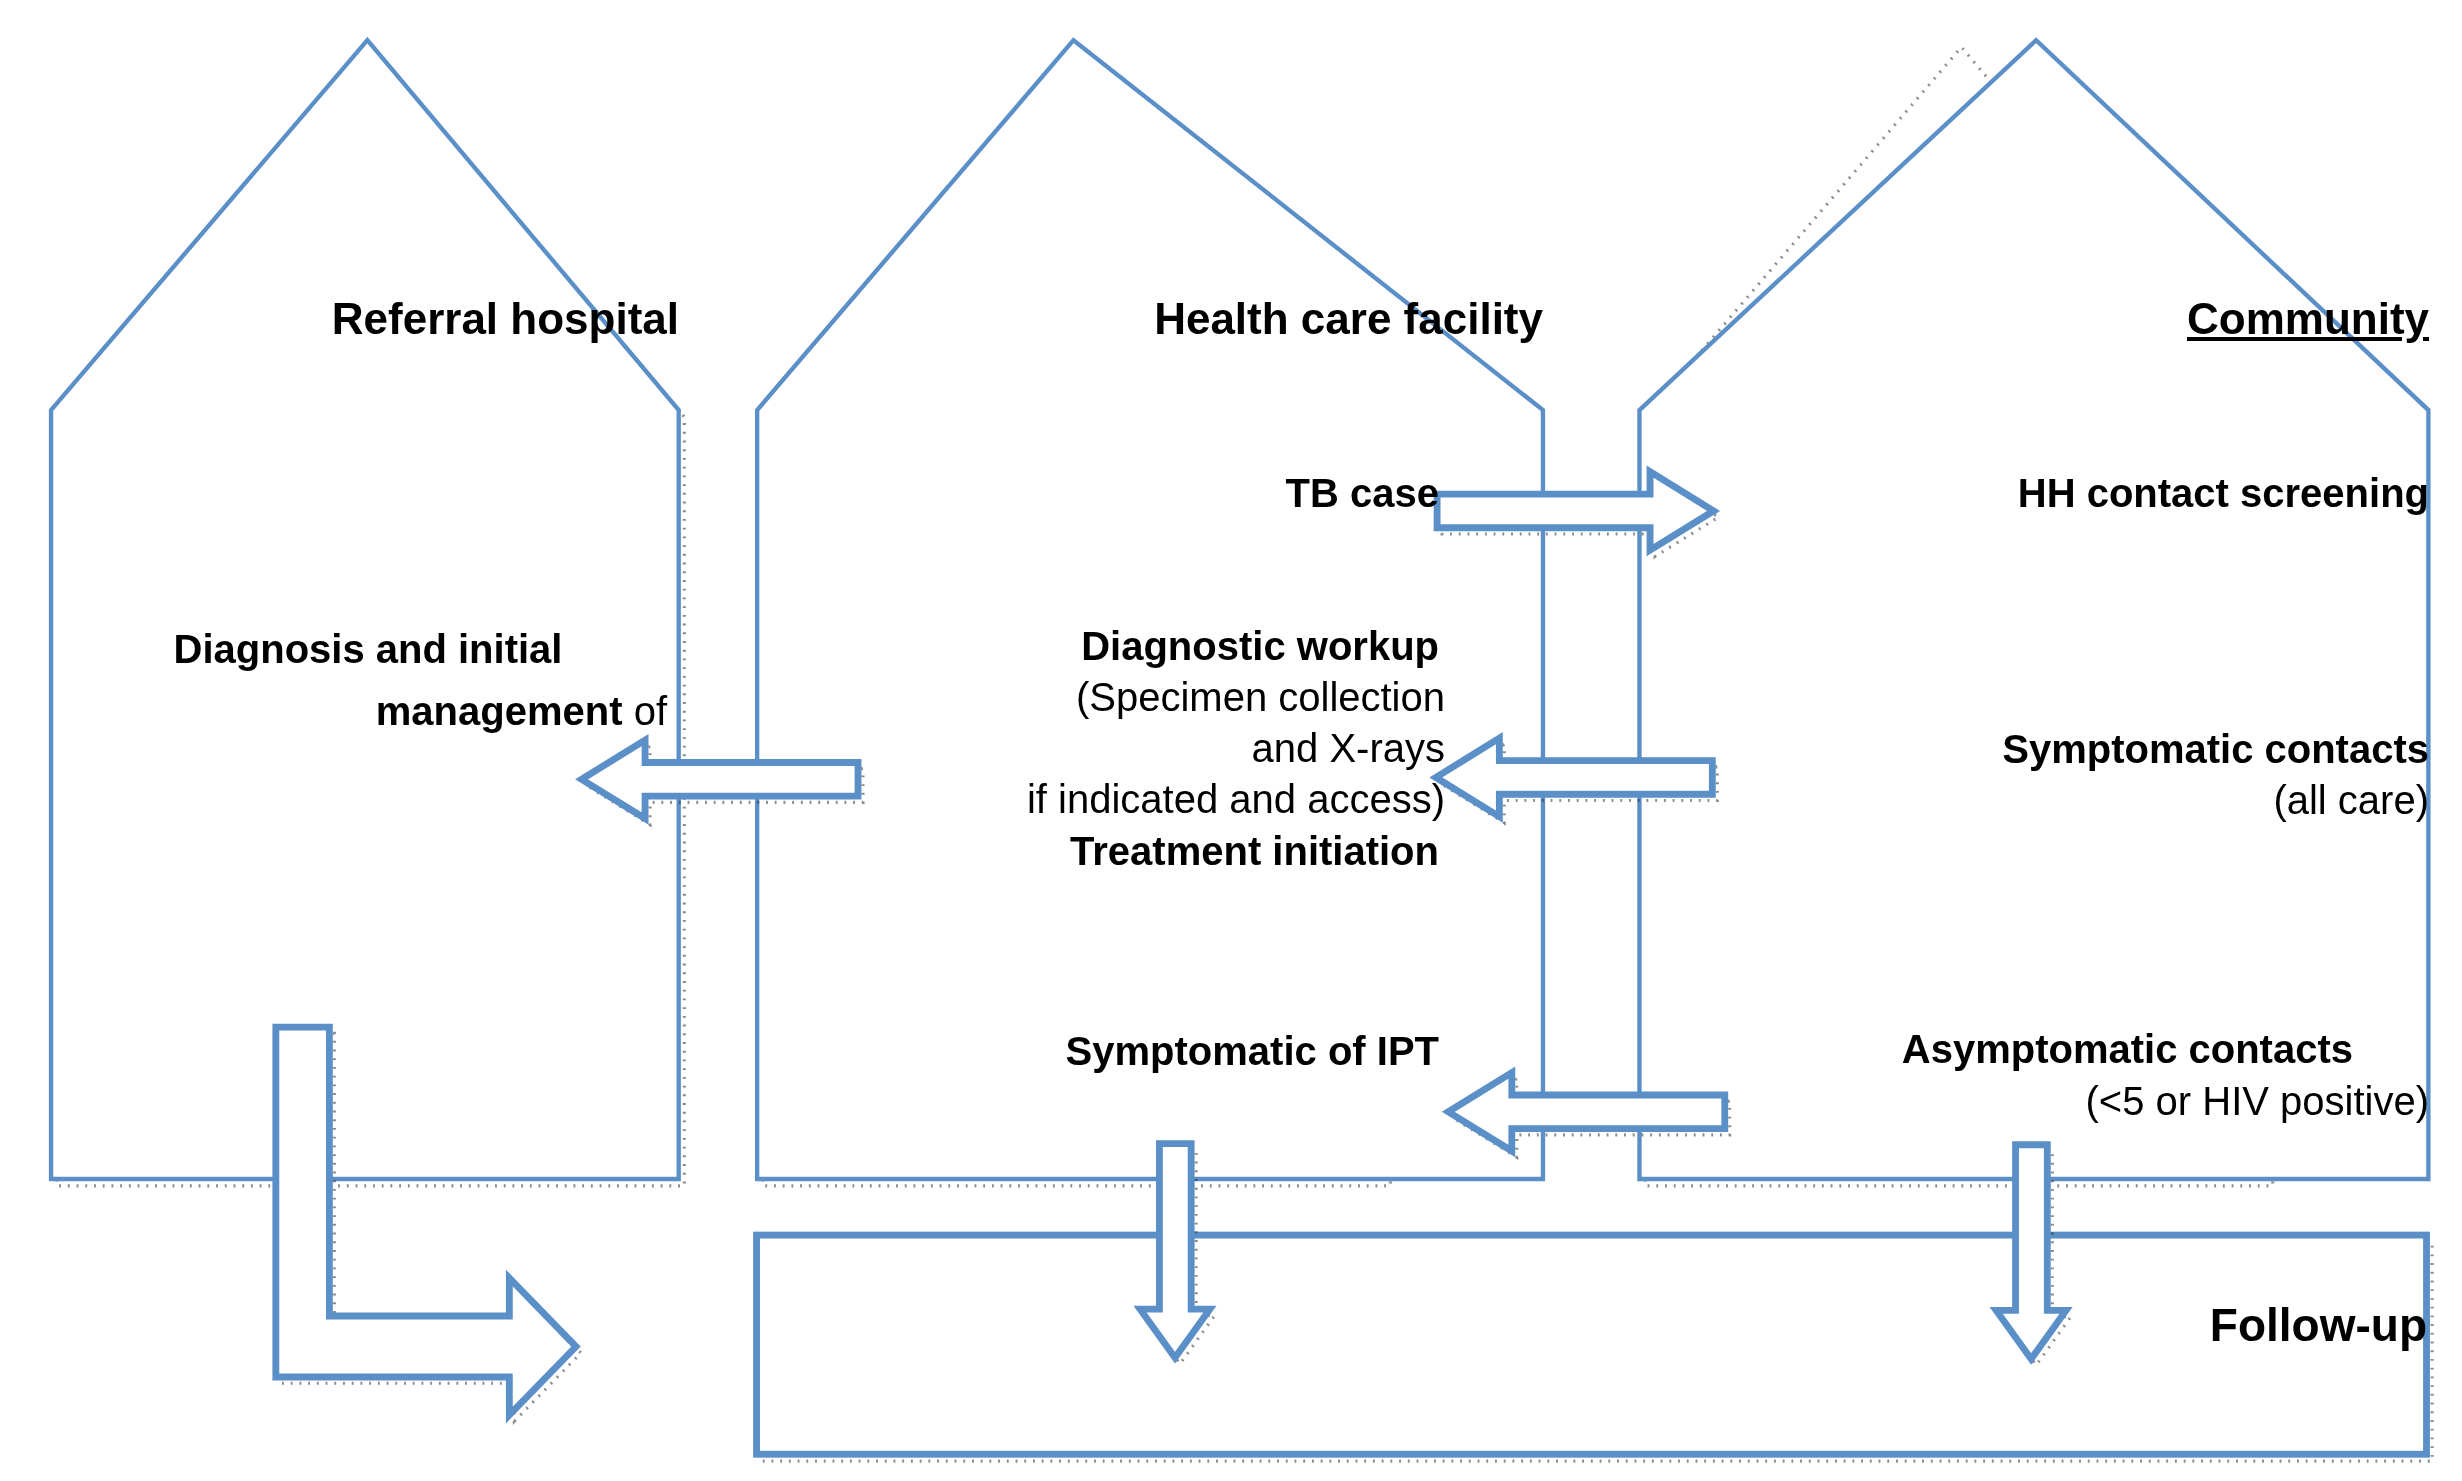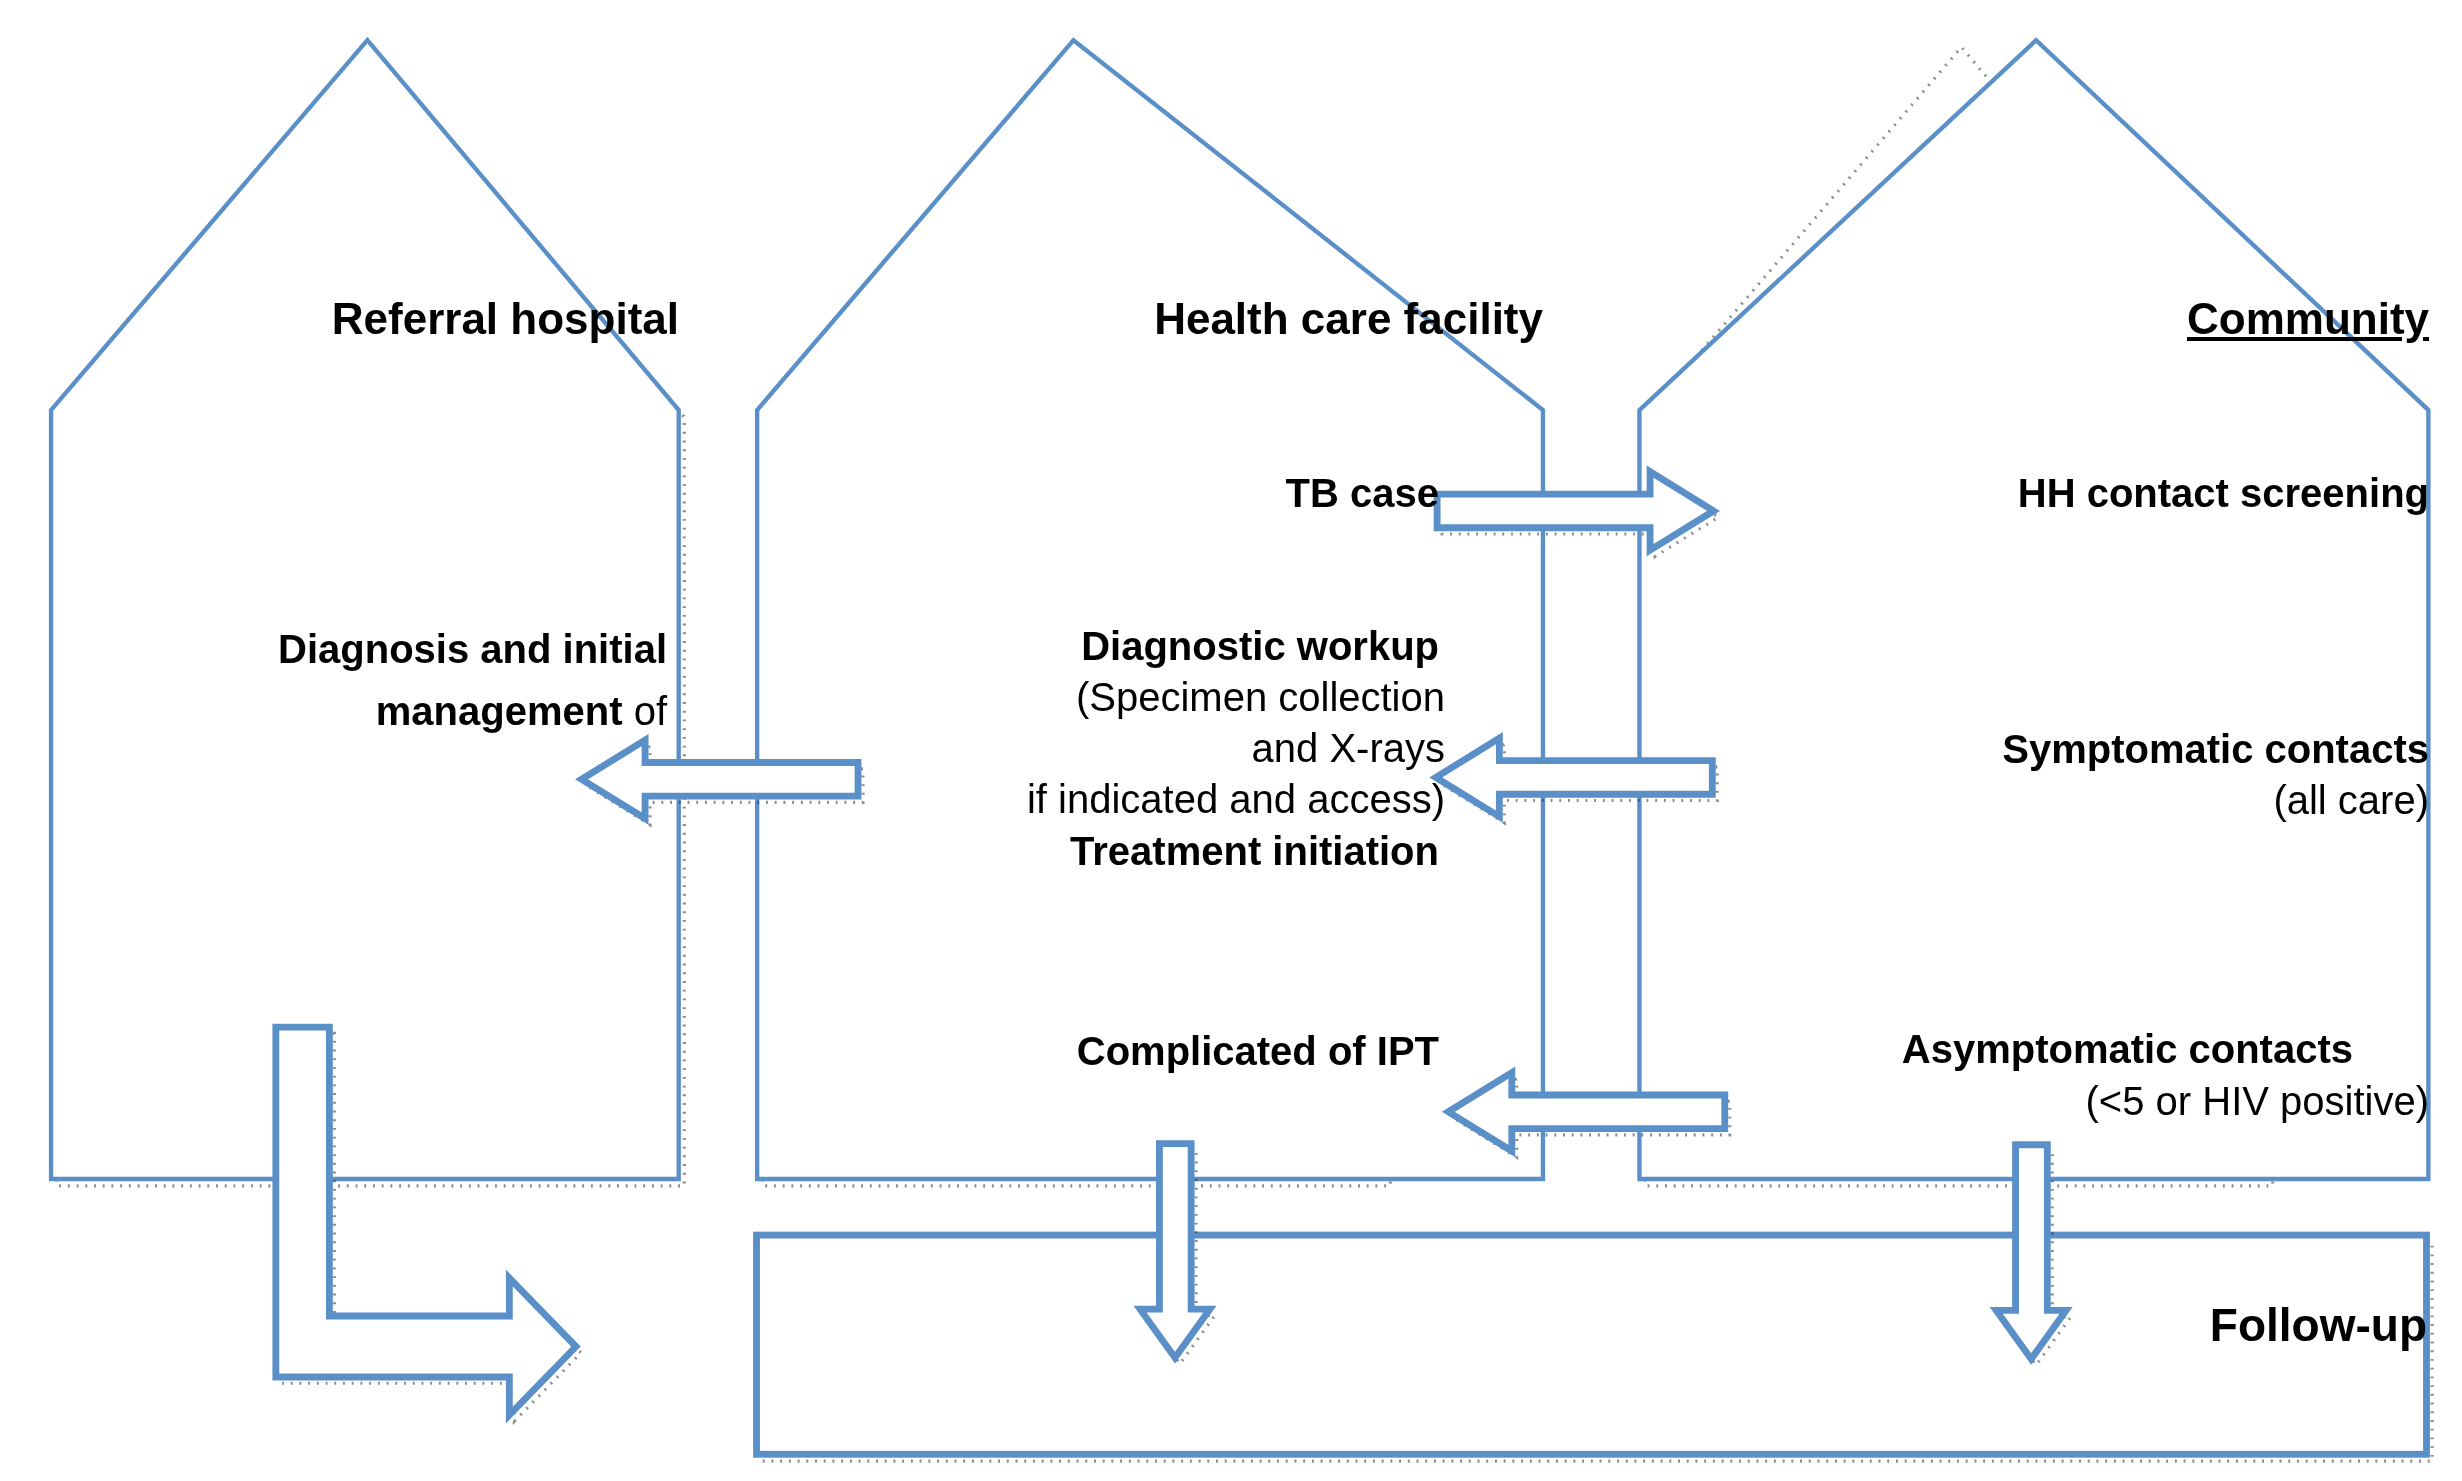--- a/index.html
+++ b/index.html
@@ -70,33 +70,33 @@
       <path d="M3237,1838 L3288,1838 L3288,2104 L3318,2104 L3262,2182 L3206,2104 L3237,2104 Z" fill="none" stroke="#2b2b2b" stroke-width="5" opacity="0.55" stroke-dasharray="3 11" transform="translate(8,10)"></path>
       <path d="M3237,1838 L3288,1838 L3288,2104 L3318,2104 L3262,2182 L3206,2104 L3237,2104 Z" fill="#ffffff" stroke="#5B8FC7" stroke-width="11" stroke-linejoin="miter"></path>
     </g>
 
   </svg>
 
   <div class="lbl house-title" style="left:51px;top:293px;width:628px;">Referral hospital</div>
   <div class="lbl house-title" style="left:757px;top:293px;width:786px;">Health care facility</div>
   <div class="lbl house-title" style="left:1640px;top:293px;width:789px;text-decoration:underline;">Community</div>
 
-  <div class="lbl body-txt b" style="left:69px;top:626px;width:598px;text-align:right;">Diagnosis and initial</div>
+  <div class="lbl body-txt b" style="left:69px;top:626px;width:598px;text-align:center;">Diagnosis and initial</div>
   <div class="lbl body-txt" style="left:69px;top:688px;width:598px;text-align:right;"><span class="b">management</span><span> of</span></div>
 
 
   <div class="lbl body-txt b" style="left:776px;top:470px;width:663px;">TB case</div>
 
   <div class="lbl body-txt b" style="left:776px;top:623px;width:663px;">Diagnostic workup</div>
   <div class="lbl body-txt" style="left:770px;top:674px;width:675px;">(Specimen collection</div>
   <div class="lbl body-txt" style="left:770px;top:725px;width:675px;">and X-rays</div>
   <div class="lbl body-txt b" style="left:776px;top:828px;width:663px;">Treatment initiation</div>
   <div class="lbl body-txt" style="left:770px;top:776px;width:675px;">if indicated and access)</div>
 
-  <div class="lbl body-txt b" style="left:776px;top:1028px;width:663px;">Complicated of IPT</div>
+  <div class="lbl body-txt b" style="left:776px;top:1028px;width:663px;">Symptomatic of IPT</div>
 
   <div class="lbl body-txt b" style="left:1657px;top:470px;width:772px;">HH contact screening</div>
 
   <div class="lbl body-txt b" style="left:1657px;top:726px;width:772px;">Symptomatic contacts</div>
   <div class="lbl body-txt" style="left:1657px;top:777px;width:772px;">(all care)</div>
 
   <div class="lbl body-txt b" style="left:1581px;top:1026px;width:772px;">Asymptomatic contacts</div>
   <div class="lbl body-txt" style="left:1657px;top:1078px;width:772px;">(&lt;5 or HIV positive)</div>
 
   <div class="lbl" style="left:757px;top:1298px;width:1670px;font-size:46px;font-weight:bold;">Follow-up</div>

